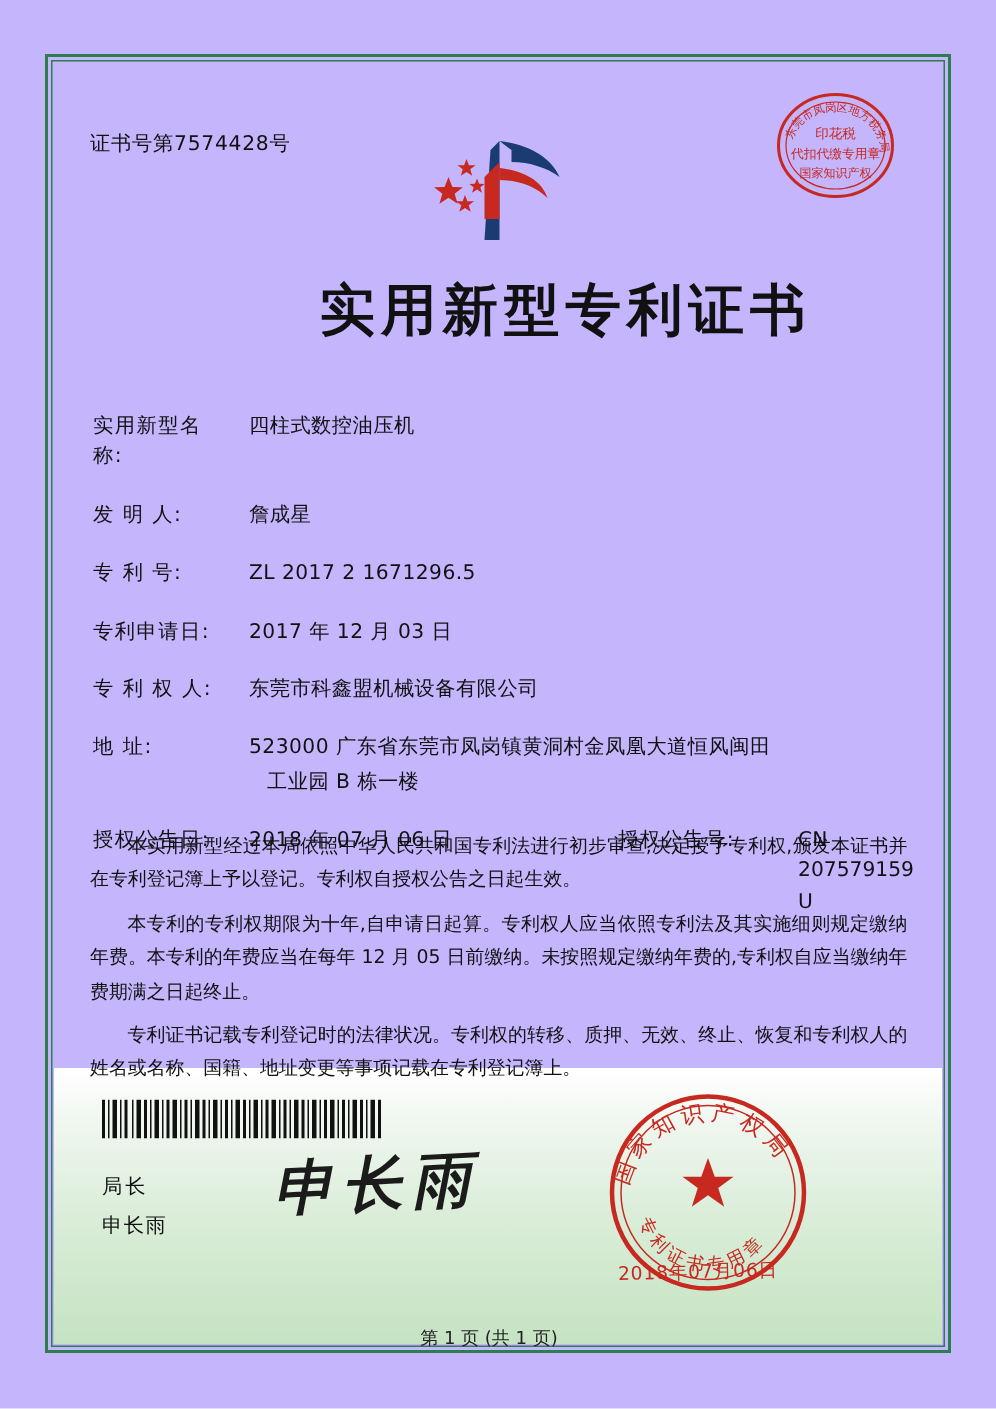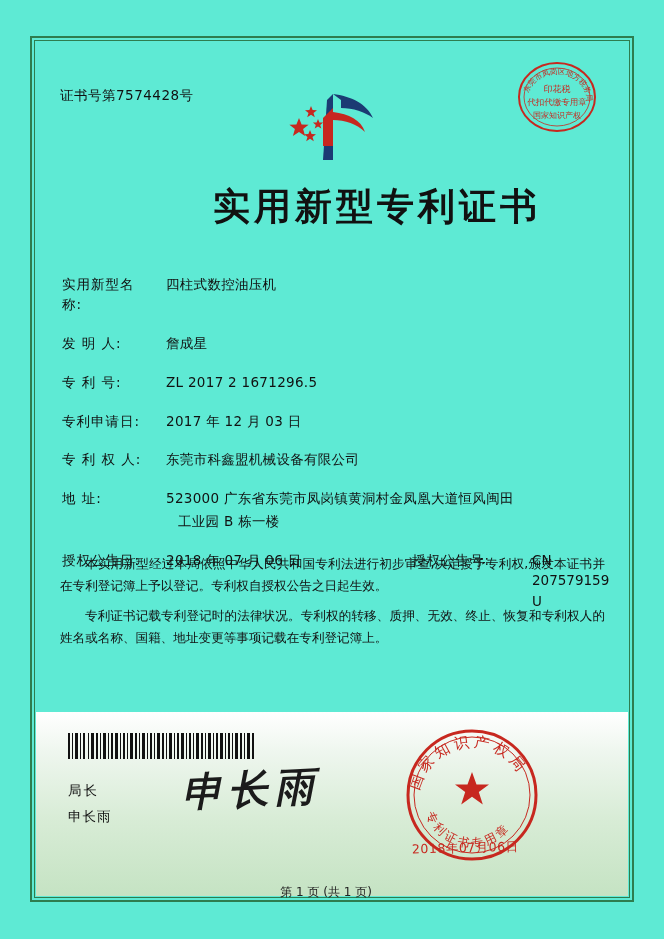--- a/index.html
+++ b/index.html
@@ -14,21 +14,21 @@
     color: #1b1b1b;
     position: relative;
     overflow: hidden;
   }
 
   .certificate {
     position: absolute;
     left: 0; top: 0;
     width: 664px;
     height: 939px;
-    background: #5eead4;
+    background: #c4b5fd;
   }
 
   
   .border-outer {
     position: absolute;
     left: 30px; top: 36px;
     width: 604px; height: 866px;
     border: 2px solid #2e7d4f;
     box-sizing: border-box;
   }
@@ -284,20 +284,21 @@
       <div class="field-label">授权公告日:</div>
       <div class="field-value">2018 年 07 月 06 日</div>
       <div class="field-extra-label">授权公告号:</div>
       <div class="field-extra-value">CN 207579159 U</div>
     </div>
 
   </div>
 
   <div class="paragraphs">
     <p>本实用新型经过本局依照中华人民共和国专利法进行初步审查,决定授予专利权,颁发本证书并在专利登记簿上予以登记。专利权自授权公告之日起生效。</p>
+    <p>本专利的专利权期限为十年,自申请日起算。专利权人应当依照专利法及其实施细则规定缴纳年费。本专利的年费应当在每年 12 月 05 日前缴纳。未按照规定缴纳年费的,专利权自应当缴纳年费期满之日起终止。</p>
     <p>专利证书记载专利登记时的法律状况。专利权的转移、质押、无效、终止、恢复和专利权人的姓名或名称、国籍、地址变更等事项记载在专利登记簿上。</p>
   </div>
 
   <div class="barcode">
     <svg width="186" height="26" viewBox="0 0 186 26">
       <g fill="#111">
         <rect x="0" y="0" width="2" height="26"></rect>
           <rect x="4" y="0" width="1" height="26"></rect>
         <rect x="7" y="0" width="3" height="26"></rect>
           <rect x="12" y="0" width="1" height="26"></rect>

